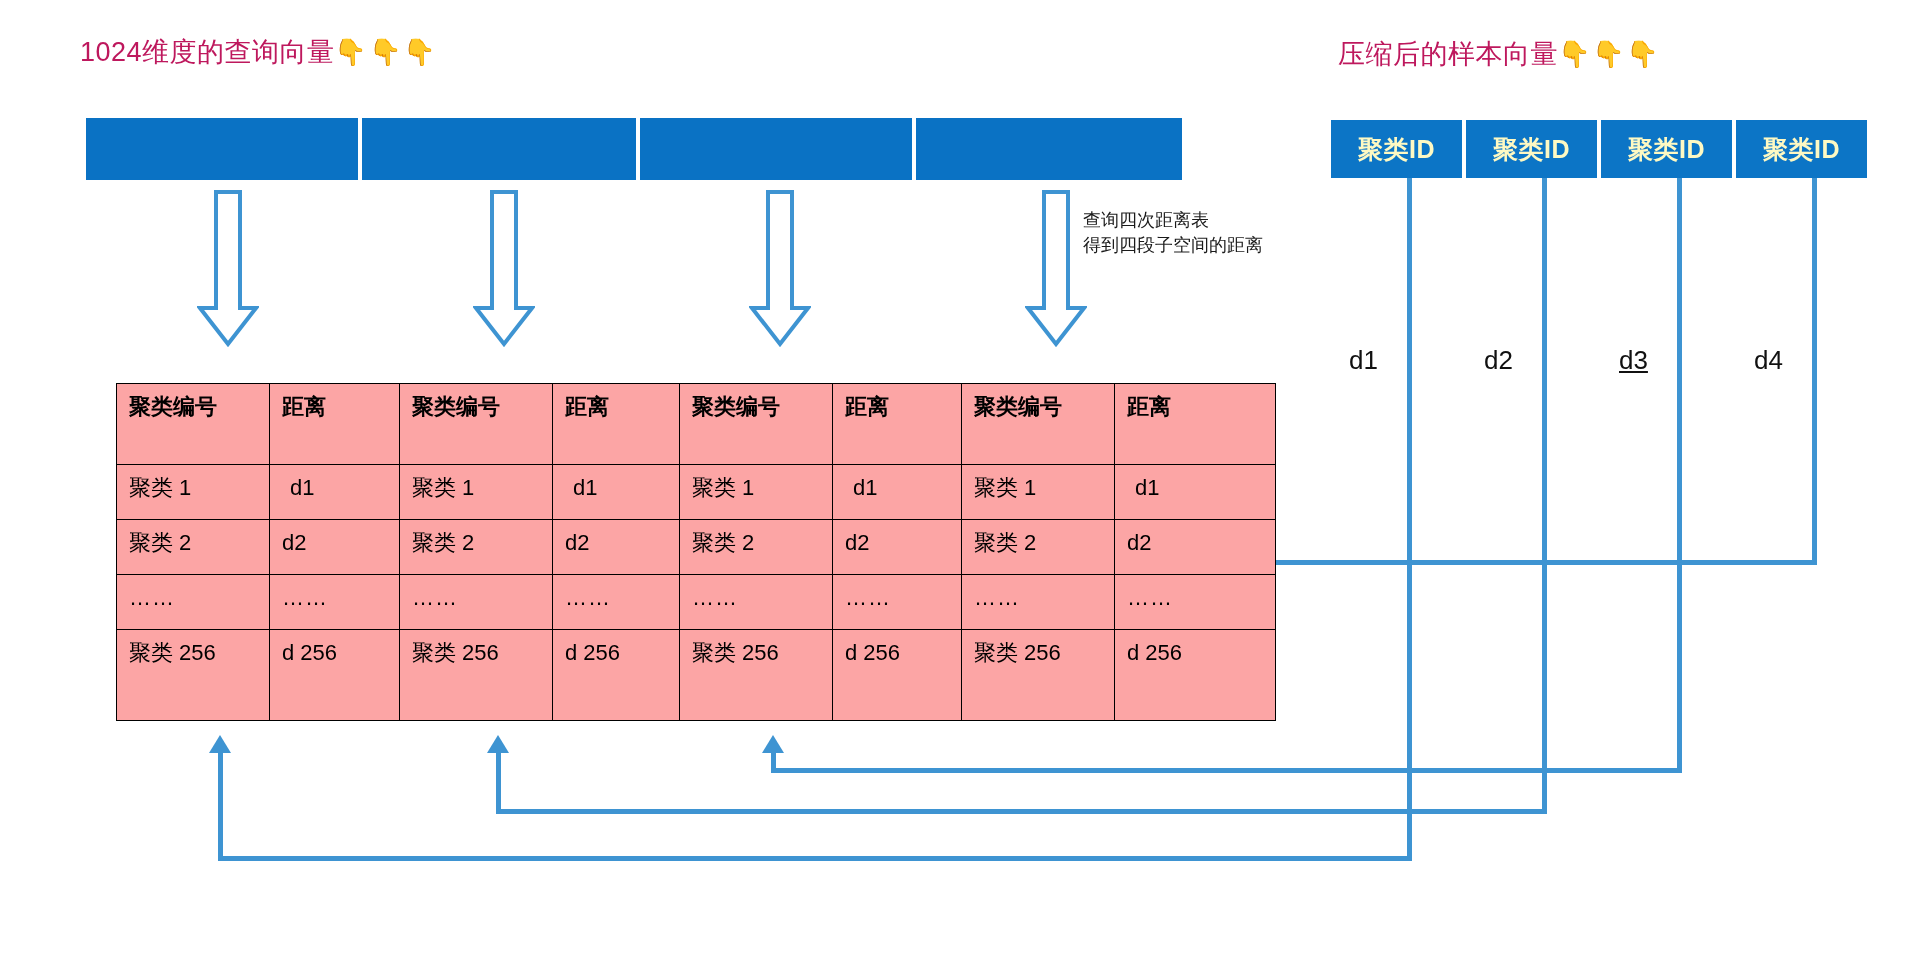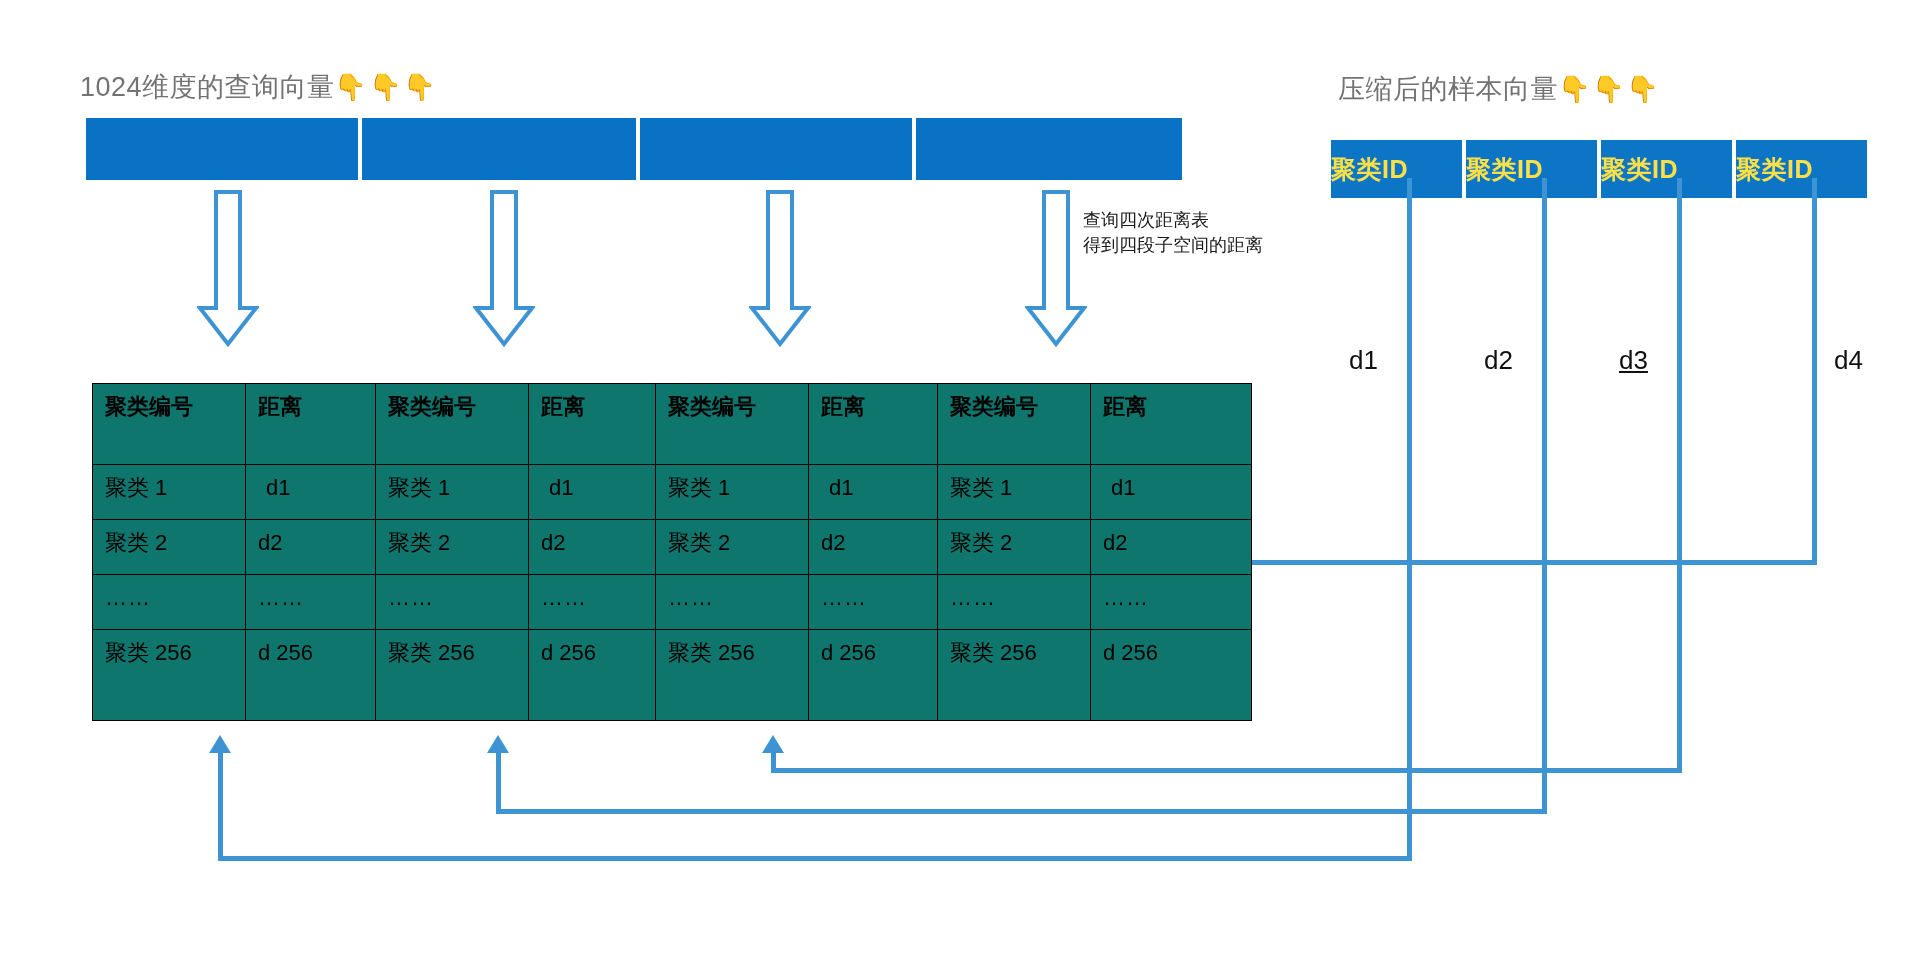--- a/index.html
+++ b/index.html
@@ -17,24 +17,23 @@
     height: 979px;
     overflow: hidden;
     background: #ffffff;
   }
 
   
   .title {
     position: absolute;
     font-size: 27px;
     line-height: 1.25;
-    color: #737373;
+    color: #be185d;
     white-space: nowrap;
     letter-spacing: 0.5px;
-    margin-top: 35px;
   }
   .title .emoji {
     font-size: 26px;
     letter-spacing: 2px;
   }
   #title-left  { left: 80px;  top: 36px; }
   #title-right { left: 1338px; top: 38px; }
 
   
   .qbar-seg {
@@ -63,21 +62,22 @@
     color: #1a1a1a;
   }
 
   
   .dtable {
     position: absolute;
     top: 383px;
     width: 268px;
     border-collapse: collapse;
     table-layout: fixed;
-    background: #0f766e;
+    background: #fca5a5;
+    margin-left: 24px;
   }
   .dtable td {
     border: 1.6px solid #000;
     font-size: 22px;
     padding: 9px 10px 9px 12px;
     vertical-align: top;
     line-height: 1.3;
     height: 36px;
     color: #000;
   }
@@ -90,28 +90,27 @@
   .dtable tr.tall td { height: 72px; }
   .dtable td.dotted { letter-spacing: 1px; }
   .dtable td.indent { padding-left: 20px; }
 
   
   .cidbox {
     position: absolute;
     top: 120px;
     height: 58px;
     background: #0C75C6;
-    color: #fde047;
+    color: #fef9c3;
     font-weight: bold;
     font-size: 25px;
     display: flex;
     align-items: center;
-    justify-content: flex-start;
+    justify-content: center;
     letter-spacing: 0.5px;
-    margin-top: 20px;
   }
 
   
   .vline {
     position: absolute;
     width: 5px;
     background: #3E94D2;
   }
   .hline {
     position: absolute;
@@ -211,21 +210,21 @@
   <div class="cidbox" style="left:1601px; width:131px;">
     <span>聚类ID</span>
   </div>
   <div class="cidbox" style="left:1736px; width:131px;">
     <span>聚类ID</span>
   </div>
 
   <div class="dlabel" style="left:1349px;">d1</div>
   <div class="dlabel" style="left:1484px;">d2</div>
   <div class="dlabel" style="left:1619px;text-decoration:underline;">d3</div>
-  <div class="dlabel" style="left:1834px;text-align:center;">d4</div>
+  <div class="dlabel" style="left:1754px;text-align:center;">d4</div>
 
   <div class="vline" style="left:1407px; top:178px; height:683px;"></div>
   <div class="hline" style="left:218px; top:856px; width:1194px;"></div>
   <div class="vline" style="left:218px; top:752px; height:108px;"></div>
   <div class="uparrow-head" style="left:209px; top:735px;"></div>
 
   <div class="vline" style="left:1542px; top:178px; height:636px;"></div>
   <div class="hline" style="left:496px; top:809px; width:1051px;"></div>
   <div class="vline" style="left:496px; top:752px; height:61px;"></div>
   <div class="uparrow-head" style="left:487px; top:735px;"></div>

